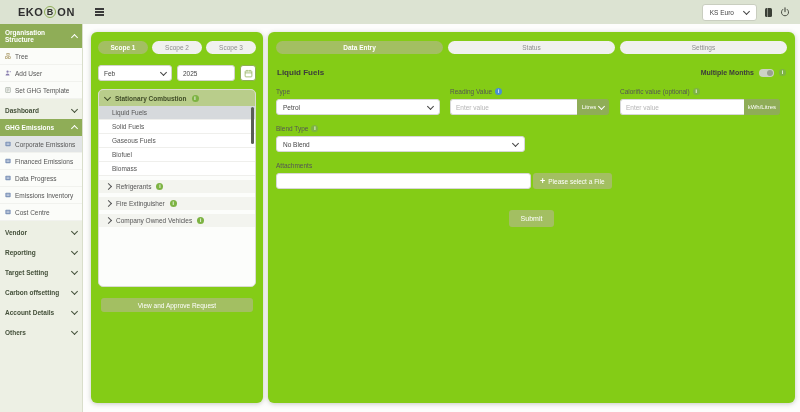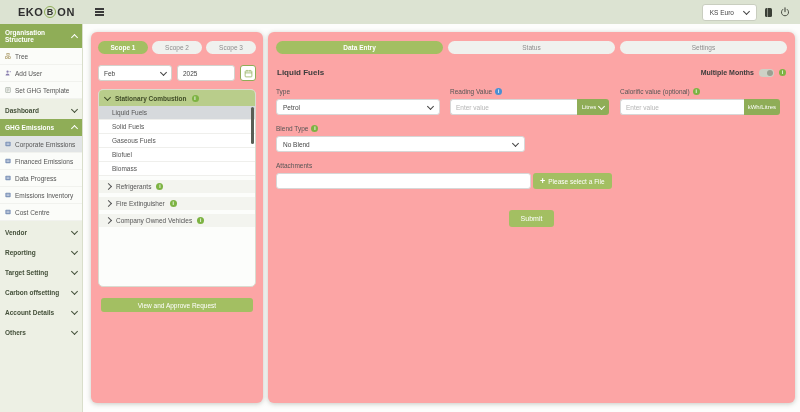--- a/index.html
+++ b/index.html
@@ -38,21 +38,21 @@
   .sec-head{display:flex;align-items:center;justify-content:space-between;padding:5px 5px;
     font-weight:bold;color:#44503a;cursor:pointer;}
   .sec-head.green{background:#8fad57;color:#fff;}
   .subpanel{background:#fbfcf9;}
   .sub-item{display:flex;align-items:center;gap:4px;padding:4.5px 4px 4.5px 5px;color:#555;
     border-bottom:1px solid #f1f2ee;cursor:pointer;}
   .sub-item.selected{background:#e2e5e6;}
   .mi{flex:none;display:flex;}
   .collapsed-head{margin-top:3px;}
   
-  .card{position:absolute;background:#fca5a5;border-radius:6px;box-shadow:0 1px 5px rgba(60,70,50,.28);box-sizing:border-box;}
+  .card{position:absolute;background:#84cc16;border-radius:6px;box-shadow:0 1px 5px rgba(60,70,50,.28);box-sizing:border-box;}
   .left-card{left:91px;top:32px;width:172px;height:371px;}
   .right-card{left:268px;top:32px;width:527px;height:371px;}
   
   .scope-tabs{display:flex;gap:4px;margin:9px 7px 0;}
   .stab{flex:1;height:13px;border-radius:7px;display:flex;align-items:center;justify-content:center;
     font-size:6.5px;background:#f0f1ee;color:#8d8d8d;cursor:pointer;}
   .stab.active{background:#a3bf62;color:#fff;font-weight:bold;}
   .month-row{display:flex;gap:5px;margin:11px 7px 0;align-items:center;}
   .mselect{flex:1;height:16px;border:1px solid #d3d3cd;border-radius:3px;display:flex;align-items:center;
     justify-content:space-between;padding:0 5px;font-size:6.5px;color:#444;background:#fff;cursor:pointer;box-sizing:border-box;}

